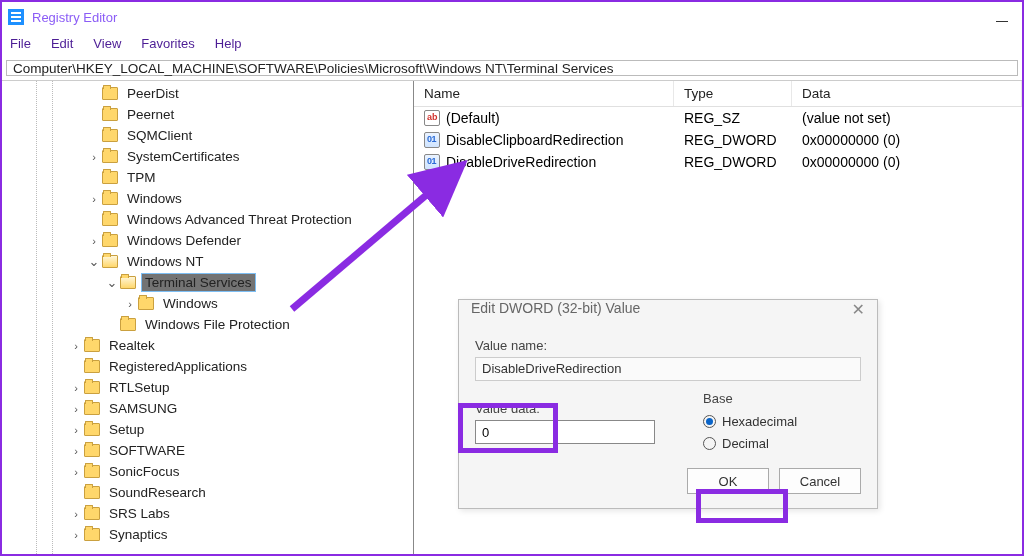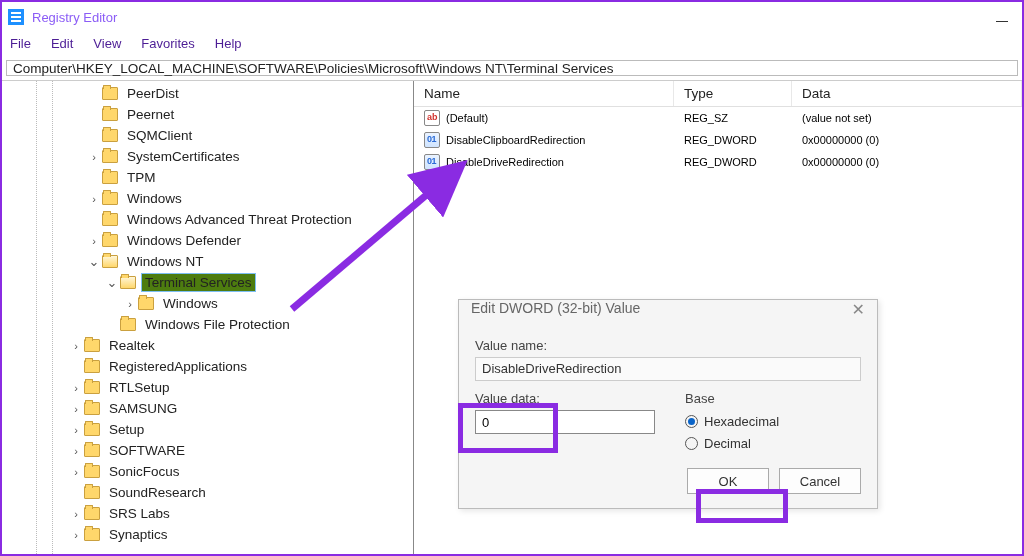--- a/index.html
+++ b/index.html
@@ -25,48 +25,48 @@
   .tree { font-size: 13.5px; color: #222; padding-top: 2px; padding-left: 32px; }
   .tree .row { display: flex; align-items: center; height: 21px; white-space: nowrap; }
   .chev { width: 12px; display: inline-block; text-align: center; color: #555; font-size: 11px; cursor: default; }
   .chev.right::before { content: "›"; }
   .chev.down::before  { content: "⌄"; font-size: 13px; line-height: 10px; }
   .chev.none::before  { content: ""; }
   .folder { width: 16px; height: 13px; background: #ffd76b; border: 1px solid #caa03f; border-radius: 1px; display: inline-block; margin: 0 6px 0 2px; position: relative; }
   .folder::before { content: ""; position: absolute; top: -3px; left: 0; width: 6px; height: 3px; background: #ffd76b; border: 1px solid #caa03f; border-bottom: none; border-radius: 1px 1px 0 0; }
   .folder.open { background: linear-gradient(#fff6d8, #ffd76b); }
   .tree-label { padding: 1px 3px; }
-  .tree-label.selected { background: #4d7c0f; outline: 1px solid #7dbef3; }
+  .tree-label.selected { background: #737373; outline: 1px solid #7dbef3; }
   
   .treepane::before { content: ""; position: absolute; left: 34px; top: 0; bottom: 0; border-left: 1px dotted #bbb; }
   .treepane::after  { content: ""; position: absolute; left: 50px; top: 0; bottom: 0; border-left: 1px dotted #bbb; }
   
   .listhdr { display: flex; height: 26px; align-items: center; font-size: 13.5px; color: #222; border-bottom: 1px solid #e0e0e0; }
   .listhdr .col { padding: 0 10px; border-right: 1px solid #e8e8e8; height: 100%; display: flex; align-items: center; }
   .col.name { width: 260px; }
   .col.type { width: 118px; }
   .col.data { flex: 1; }
-  .listbody { font-size: 11px; }
+  .listbody { font-size: 14px; }
   .listrow { display: flex; height: 22px; align-items: center; }
   .listrow .cell { display: flex; align-items: center; padding: 0 10px; }
   .cell.name { width: 260px; }
   .cell.type { width: 118px; }
   .cell.data { flex: 1; }
   .valicon { width: 16px; height: 16px; display: inline-block; margin-right: 6px; border: 1px solid #888; border-radius: 2px; background: #fff; position: relative; }
   .valicon.sz::after { content: "ab"; color: #d2322d; font-size: 9px; font-weight: bold; position: absolute; top: 1px; left: 2px; }
   .valicon.dw::after { content: "01"; color: #2a6bd6; font-size: 9px; font-weight: bold; position: absolute; top: 1px; left: 2px; letter-spacing: -0.5px; }
   .valicon.dw { background: linear-gradient(#eaf3ff, #cfe4ff); }
   
   .dialog { position: absolute; left: 456px; top: 218px; width: 420px; background: #f5f5f5; border: 1px solid #bbb; box-shadow: 2px 2px 6px rgba(0,0,0,0.1); font-size: 13px; color: #333; }
   .dialog .dtitle { height: 34px; display: flex; align-items: flex-start; padding: 0 12px; color: #666; font-size: 14px; }
   .dialog .dtitle .x { margin-left: auto; font-size: 16px; color: #888; cursor: default; }
   .dialog .dbody { padding: 4px 16px 14px 16px; }
   .dbody .lbl { font-size: 13px; color: #444; margin-bottom: 4px; }
   .dbody .txtview { border: 1px solid #ccc; background: #fafafa; height: 24px; padding: 3px 6px; margin-bottom: 10px; font-size: 13px; }
-  .dbody .rowflex { display: flex; gap: 30px; align-items: flex-start; }
+  .dbody .rowflex { display: flex; gap: 48px; align-items: center; }
   .dbody .col1 { width: 180px; }
   .dbody .col2 { flex: 1; }
   .txtinput { width: 100%; height: 24px; border: 1px solid #888; padding: 2px 6px; font-size: 13px; }
   .radio { display: flex; align-items: center; gap: 6px; height: 22px; }
   .radio .r { width: 13px; height: 13px; border: 1px solid #555; border-radius: 50%; display: inline-block; position: relative; }
   .radio .r.sel::after { content: ""; position: absolute; inset: 2px; background: #0a64c8; border-radius: 50%; }
   .dbtns { display: flex; justify-content: flex-end; gap: 10px; margin-top: 14px; }
   .dbtn { width: 82px; height: 26px; border: 1px solid #aaa; background: #fdfdfd; display: flex; align-items: center; justify-content: center; font-size: 13px; }
   
   .purplebox { position: absolute; border: 5px solid #8a2be2; pointer-events: none; }

